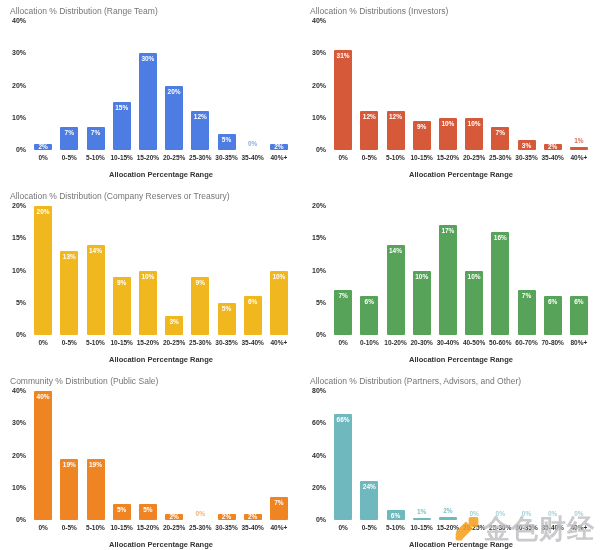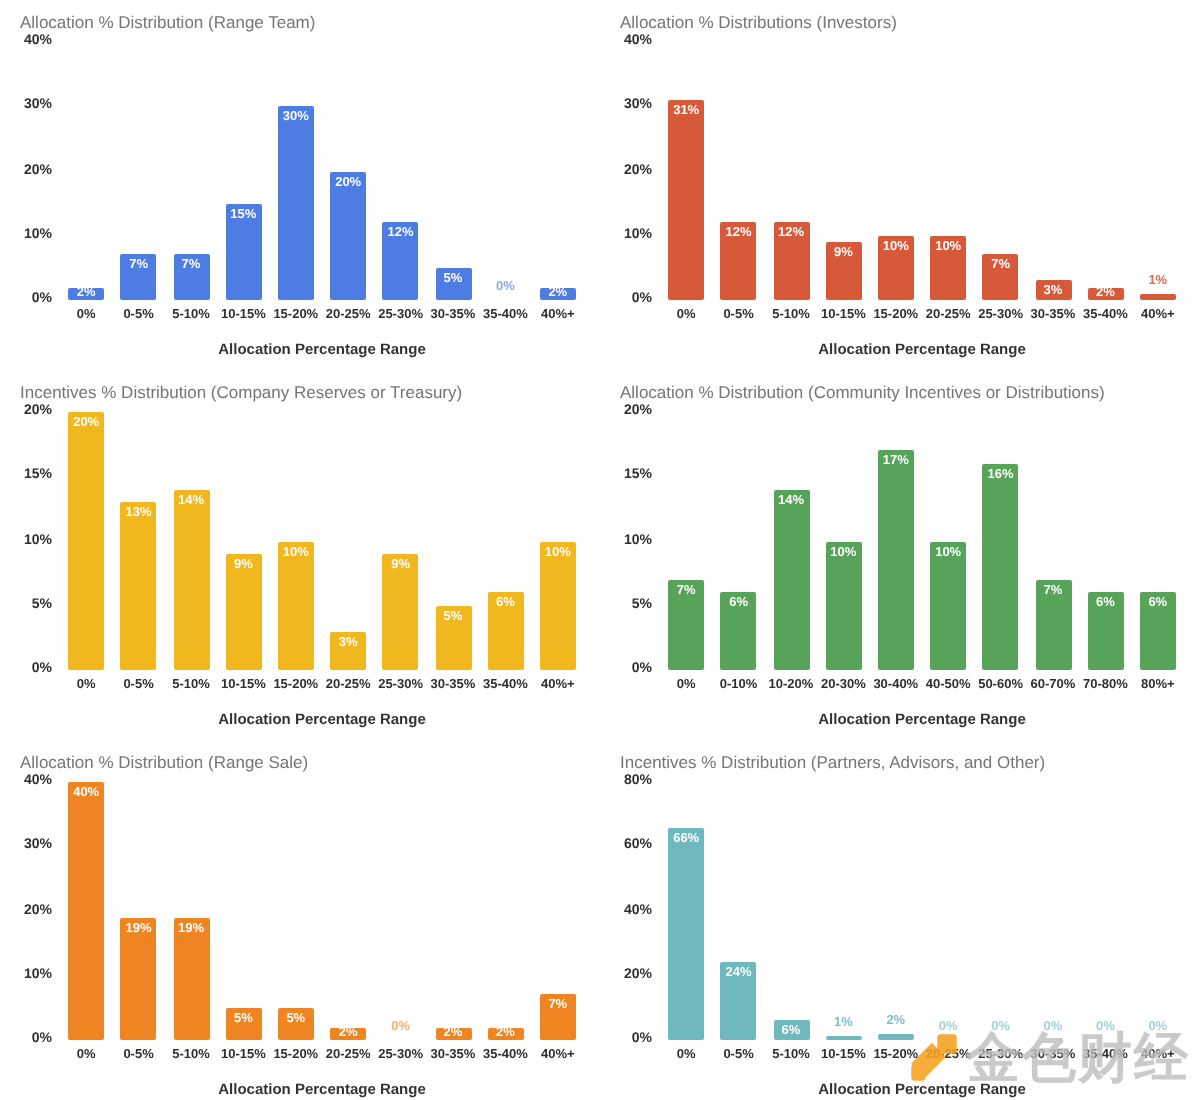--- a/index.html
+++ b/index.html
@@ -123,21 +123,21 @@
         <div class="bar" style="left: 213.7px; width: 18px; height: 6.45px; background: rgb(214, 90, 58);"></div>
         <div class="val-label" style="left: 213.7px; width: 18px; bottom: 0px; color: rgb(255, 255, 255);">2%</div>
         <div class="x-tick" style="left: 209.6px; width: 26.2px;">35-40%</div>
         <div class="bar" style="left: 239.9px; width: 18px; height: 3.225px; background: rgb(214, 90, 58);"></div>
         <div class="val-label" style="left: 239.9px; width: 18px; bottom: 6.225px; color: rgb(214, 90, 58); opacity: 0.9;">1%</div>
         <div class="x-tick" style="left: 235.8px; width: 26.2px;">40%+</div>
         <div class="x-axis-title">Allocation Percentage Range</div>
       </div>
     </div>
     <div class="chart-cell" style="left: 0px; top: 185px;">
-      <div class="chart-title">Incentives % Distribution (Company Reserves or Treasury)</div>
+      <div class="chart-title">Allocation % Distribution (Company Reserves or Treasury)</div>
       <div class="plot">
         <div class="y-tick" style="top: 125px;">0%</div>
         <div class="y-tick" style="top: 92.75px;">5%</div>
         <div class="y-tick" style="top: 60.5px;">10%</div>
         <div class="y-tick" style="top: 28.25px;">15%</div>
         <div class="y-tick" style="top: -4px;">20%</div>
         <div class="bar" style="left: 4.1px; width: 18px; height: 129px; background: rgb(240, 183, 31);"></div>
         <div class="val-label" style="left: 4.1px; width: 18px; bottom: 120px; color: rgb(255, 255, 255);">20%</div>
         <div class="x-tick" style="left: 0px; width: 26.2px;">0%</div>
         <div class="bar" style="left: 30.3px; width: 18px; height: 83.85px; background: rgb(240, 183, 31);"></div>
@@ -164,21 +164,20 @@
         <div class="bar" style="left: 213.7px; width: 18px; height: 38.7px; background: rgb(240, 183, 31);"></div>
         <div class="val-label" style="left: 213.7px; width: 18px; bottom: 29.7px; color: rgb(255, 255, 255);">6%</div>
         <div class="x-tick" style="left: 209.6px; width: 26.2px;">35-40%</div>
         <div class="bar" style="left: 239.9px; width: 18px; height: 64.5px; background: rgb(240, 183, 31);"></div>
         <div class="val-label" style="left: 239.9px; width: 18px; bottom: 55.5px; color: rgb(255, 255, 255);">10%</div>
         <div class="x-tick" style="left: 235.8px; width: 26.2px;">40%+</div>
         <div class="x-axis-title">Allocation Percentage Range</div>
       </div>
     </div>
     <div class="chart-cell" style="left: 300px; top: 185px;">
-      <div class="chart-title">Allocation % Distribution (Community Incentives or Distributions)</div>
       <div class="plot">
         <div class="y-tick" style="top: 125px;">0%</div>
         <div class="y-tick" style="top: 92.75px;">5%</div>
         <div class="y-tick" style="top: 60.5px;">10%</div>
         <div class="y-tick" style="top: 28.25px;">15%</div>
         <div class="y-tick" style="top: -4px;">20%</div>
         <div class="bar" style="left: 4.1px; width: 18px; height: 45.15px; background: rgb(88, 163, 90);"></div>
         <div class="val-label" style="left: 4.1px; width: 18px; bottom: 36.15px; color: rgb(255, 255, 255);">7%</div>
         <div class="x-tick" style="left: 0px; width: 26.2px;">0%</div>
         <div class="bar" style="left: 30.3px; width: 18px; height: 38.7px; background: rgb(88, 163, 90);"></div>
@@ -205,21 +204,21 @@
         <div class="bar" style="left: 213.7px; width: 18px; height: 38.7px; background: rgb(88, 163, 90);"></div>
         <div class="val-label" style="left: 213.7px; width: 18px; bottom: 29.7px; color: rgb(255, 255, 255);">6%</div>
         <div class="x-tick" style="left: 209.6px; width: 26.2px;">70-80%</div>
         <div class="bar" style="left: 239.9px; width: 18px; height: 38.7px; background: rgb(88, 163, 90);"></div>
         <div class="val-label" style="left: 239.9px; width: 18px; bottom: 29.7px; color: rgb(255, 255, 255);">6%</div>
         <div class="x-tick" style="left: 235.8px; width: 26.2px;">80%+</div>
         <div class="x-axis-title">Allocation Percentage Range</div>
       </div>
     </div>
     <div class="chart-cell" style="left: 0px; top: 370px;">
-      <div class="chart-title">Allocation % Distribution (Range Sale)</div>
+      <div class="chart-title">Community % Distribution (Public Sale)</div>
       <div class="plot">
         <div class="y-tick" style="top: 125px;">0%</div>
         <div class="y-tick" style="top: 92.75px;">10%</div>
         <div class="y-tick" style="top: 60.5px;">20%</div>
         <div class="y-tick" style="top: 28.25px;">30%</div>
         <div class="y-tick" style="top: -4px;">40%</div>
         <div class="bar" style="left: 4.1px; width: 18px; height: 129px; background: rgb(239, 133, 34);"></div>
         <div class="val-label" style="left: 4.1px; width: 18px; bottom: 120px; color: rgb(255, 255, 255);">40%</div>
         <div class="x-tick" style="left: 0px; width: 26.2px;">0%</div>
         <div class="bar" style="left: 30.3px; width: 18px; height: 61.275px; background: rgb(239, 133, 34);"></div>
@@ -246,21 +245,21 @@
         <div class="bar" style="left: 213.7px; width: 18px; height: 6.45px; background: rgb(239, 133, 34);"></div>
         <div class="val-label" style="left: 213.7px; width: 18px; bottom: 0px; color: rgb(255, 255, 255);">2%</div>
         <div class="x-tick" style="left: 209.6px; width: 26.2px;">35-40%</div>
         <div class="bar" style="left: 239.9px; width: 18px; height: 22.575px; background: rgb(239, 133, 34);"></div>
         <div class="val-label" style="left: 239.9px; width: 18px; bottom: 13.575px; color: rgb(255, 255, 255);">7%</div>
         <div class="x-tick" style="left: 235.8px; width: 26.2px;">40%+</div>
         <div class="x-axis-title">Allocation Percentage Range</div>
       </div>
     </div>
     <div class="chart-cell" style="left: 300px; top: 370px;">
-      <div class="chart-title">Incentives % Distribution (Partners, Advisors, and Other)</div>
+      <div class="chart-title">Allocation % Distribution (Partners, Advisors, and Other)</div>
       <div class="plot">
         <div class="y-tick" style="top: 125px;">0%</div>
         <div class="y-tick" style="top: 92.75px;">20%</div>
         <div class="y-tick" style="top: 60.5px;">40%</div>
         <div class="y-tick" style="top: 28.25px;">60%</div>
         <div class="y-tick" style="top: -4px;">80%</div>
         <div class="bar" style="left: 4.1px; width: 18px; height: 106.425px; background: rgb(111, 185, 190);"></div>
         <div class="val-label" style="left: 4.1px; width: 18px; bottom: 97.425px; color: rgb(255, 255, 255);">66%</div>
         <div class="x-tick" style="left: 0px; width: 26.2px;">0%</div>
         <div class="bar" style="left: 30.3px; width: 18px; height: 38.7px; background: rgb(111, 185, 190);"></div>

